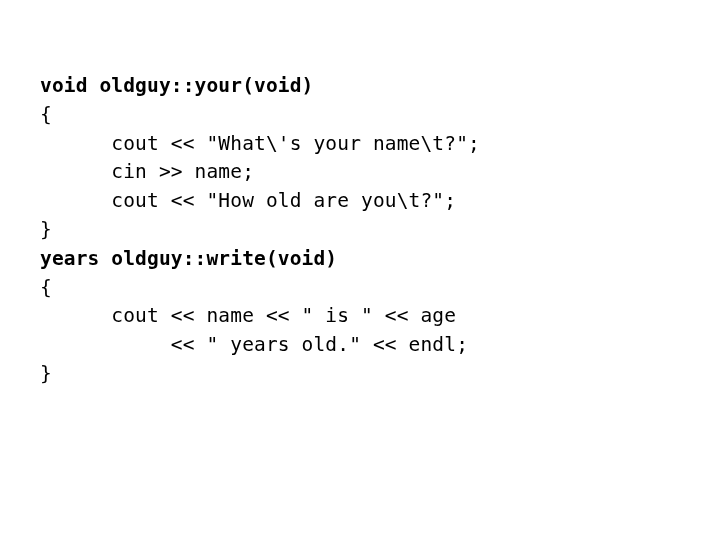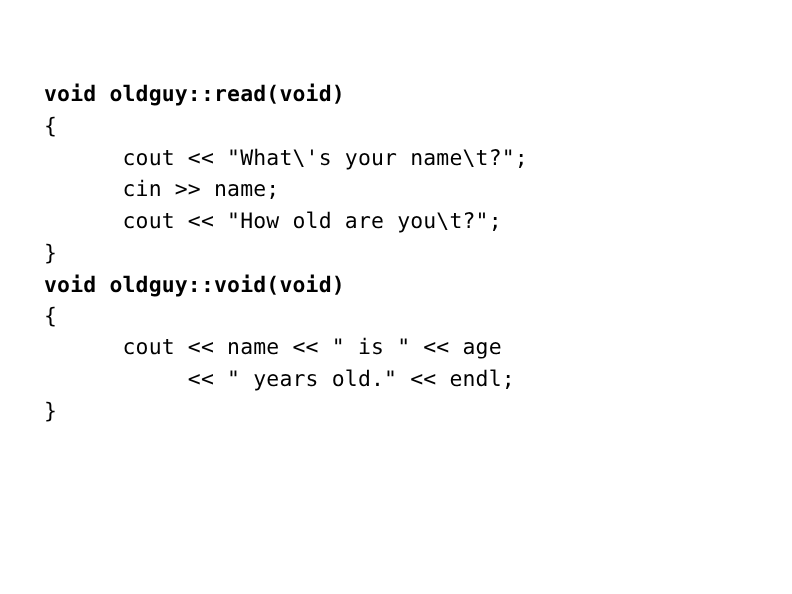--- a/index.html
+++ b/index.html
@@ -37,25 +37,25 @@
   }
   .code-line.bold {
     font-weight: 700;
   }
 </style>
 </head>
 <body>
 
 <div id="slide">
   <div id="code-listing">
-    <div class="code-line bold">void oldguy::read(void)</div>
+    <div class="code-line bold">void oldguy::your(void)</div>
     <div class="code-line">{</div>
     <div class="code-line">      cout &lt;&lt; "What\'s your name\t?";</div>
     <div class="code-line">      cin &gt;&gt; name;</div>
     <div class="code-line">      cout &lt;&lt; "How old are you\t?";</div>
     <div class="code-line">}</div>
-    <div class="code-line bold">void oldguy::void(void)</div>
+    <div class="code-line bold">years oldguy::write(void)</div>
     <div class="code-line">{</div>
     <div class="code-line">      cout &lt;&lt; name &lt;&lt; " is " &lt;&lt; age</div>
     <div class="code-line">           &lt;&lt; " years old." &lt;&lt; endl;</div>
     <div class="code-line">}</div>
   </div>
 </div>
 
 </body></html>

